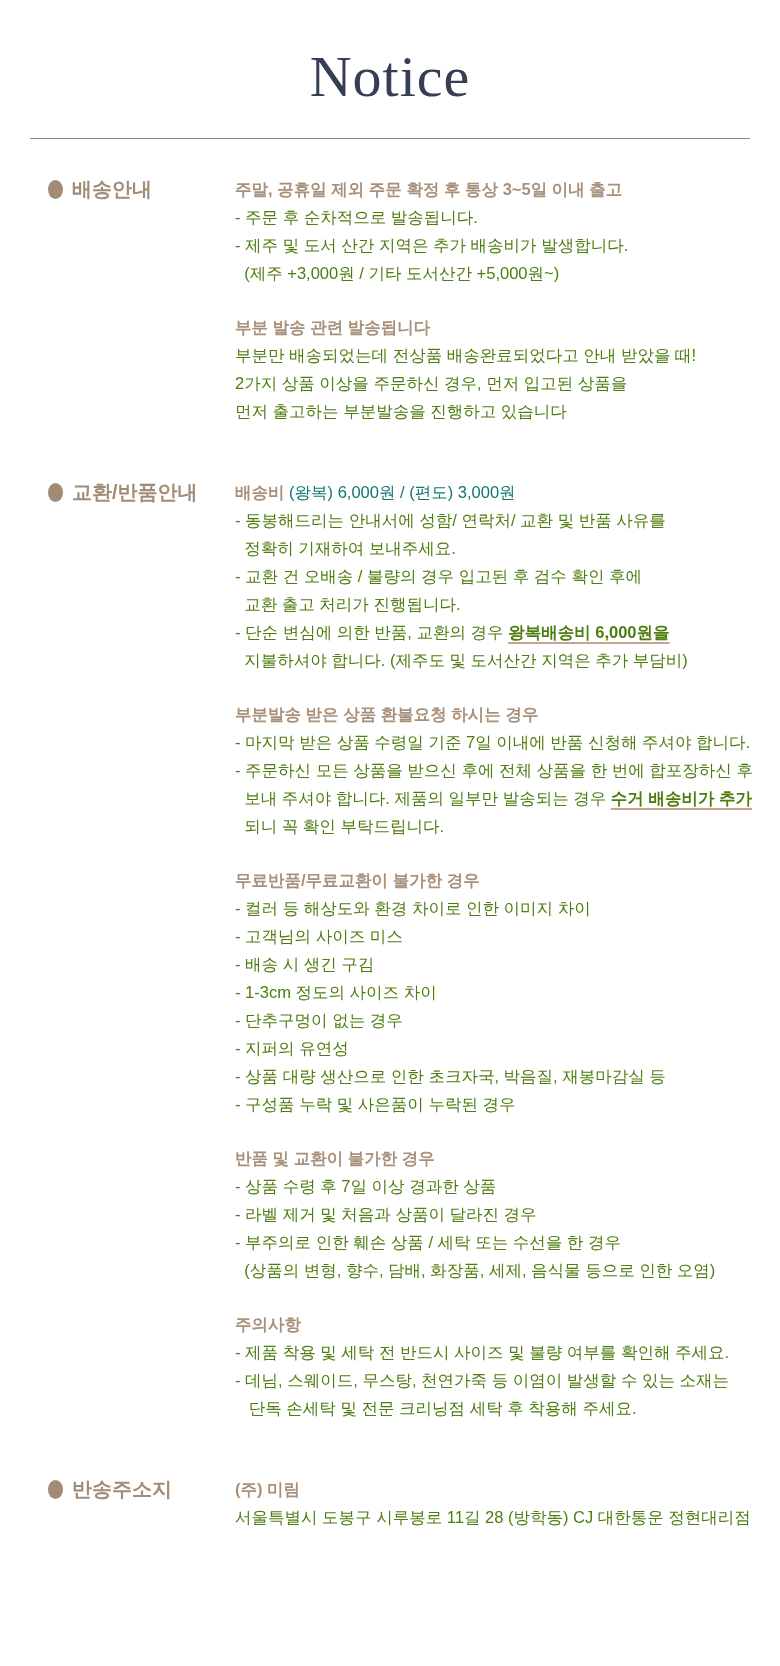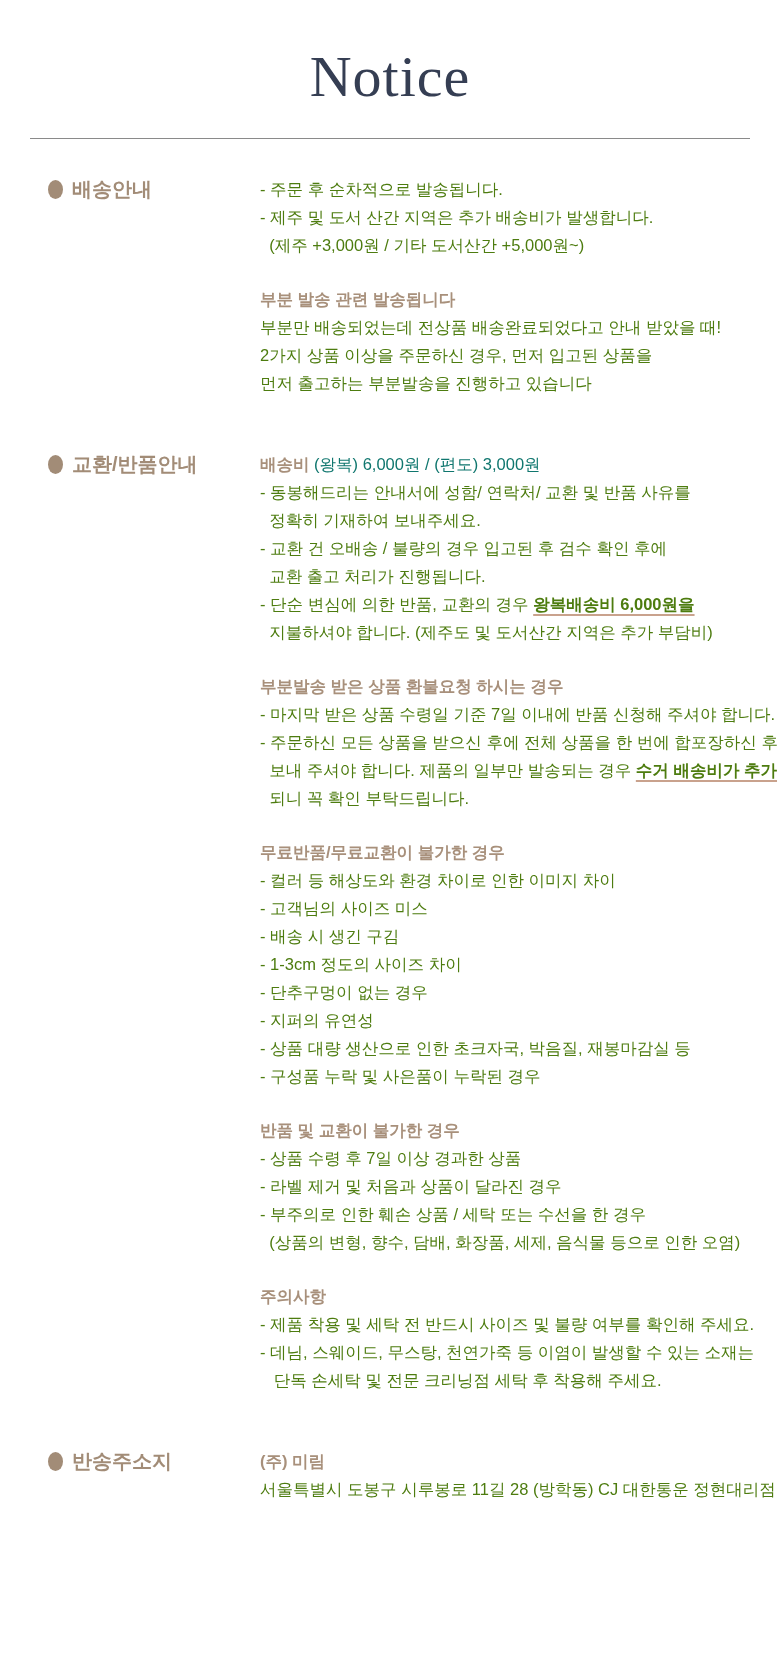--- a/index.html
+++ b/index.html
@@ -20,21 +20,21 @@
     color: #353e53;
     letter-spacing: 1px;
   }
   .header-divider {
     border: none;
     border-top: 1px solid #8a8a8a;
     margin: 27px 30px 0 30px;
     height: 0;
   }
   .sections { padding: 36px 0 0 48px; }
-  .section-row { display: flex; align-items: flex-start; gap: 25px; }
+  .section-row { display: flex; align-items: flex-start; }
   .section-row + .section-row { margin-top: 53px; }
   .section-label {
     width: 187px; flex: 0 0 187px;
     font-size: 20px; font-weight: bold;
     color: #a28c77;
     line-height: 28px;
     white-space: nowrap;
   }
   .bullet {
     display: inline-block;
@@ -74,20 +74,21 @@
 <body>
 
 <div class="page">
   <h1 class="notice-title">Notice</h1>
   <hr class="header-divider">
   <div class="sections" id="sections">
       <div class="section-row">
         <div class="section-label"><span class="bullet"></span><span>배송안내</span></div>
         <div class="section-content">
           <div class="text-block">
+            <div class="block-heading"><span>주말, 공휴일 제외 주문 확정 후 통상 3~5일 이내 출고</span></div>
             <div class="text-line"><span>- 주문 후 순차적으로 발송됩니다.</span></div>
             <div class="text-line"><span>- 제주 및 도서 산간 지역은 추가 배송비가 발생합니다.</span></div>
             <div class="text-line"><span>  (제주 +3,000원 / 기타 도서산간 +5,000원~)</span></div>
           </div>
           <div class="text-block">
             <div class="block-heading"><span>부분 발송 관련 발송됩니다</span></div>
             <div class="text-line"><span>부분만 배송되었는데 전상품 배송완료되었다고 안내 받았을 때!</span></div>
             <div class="text-line"><span>2가지 상품 이상을 주문하신 경우, 먼저 입고된 상품을</span></div>
             <div class="text-line"><span>먼저 출고하는 부분발송을 진행하고 있습니다</span></div>
           </div>

